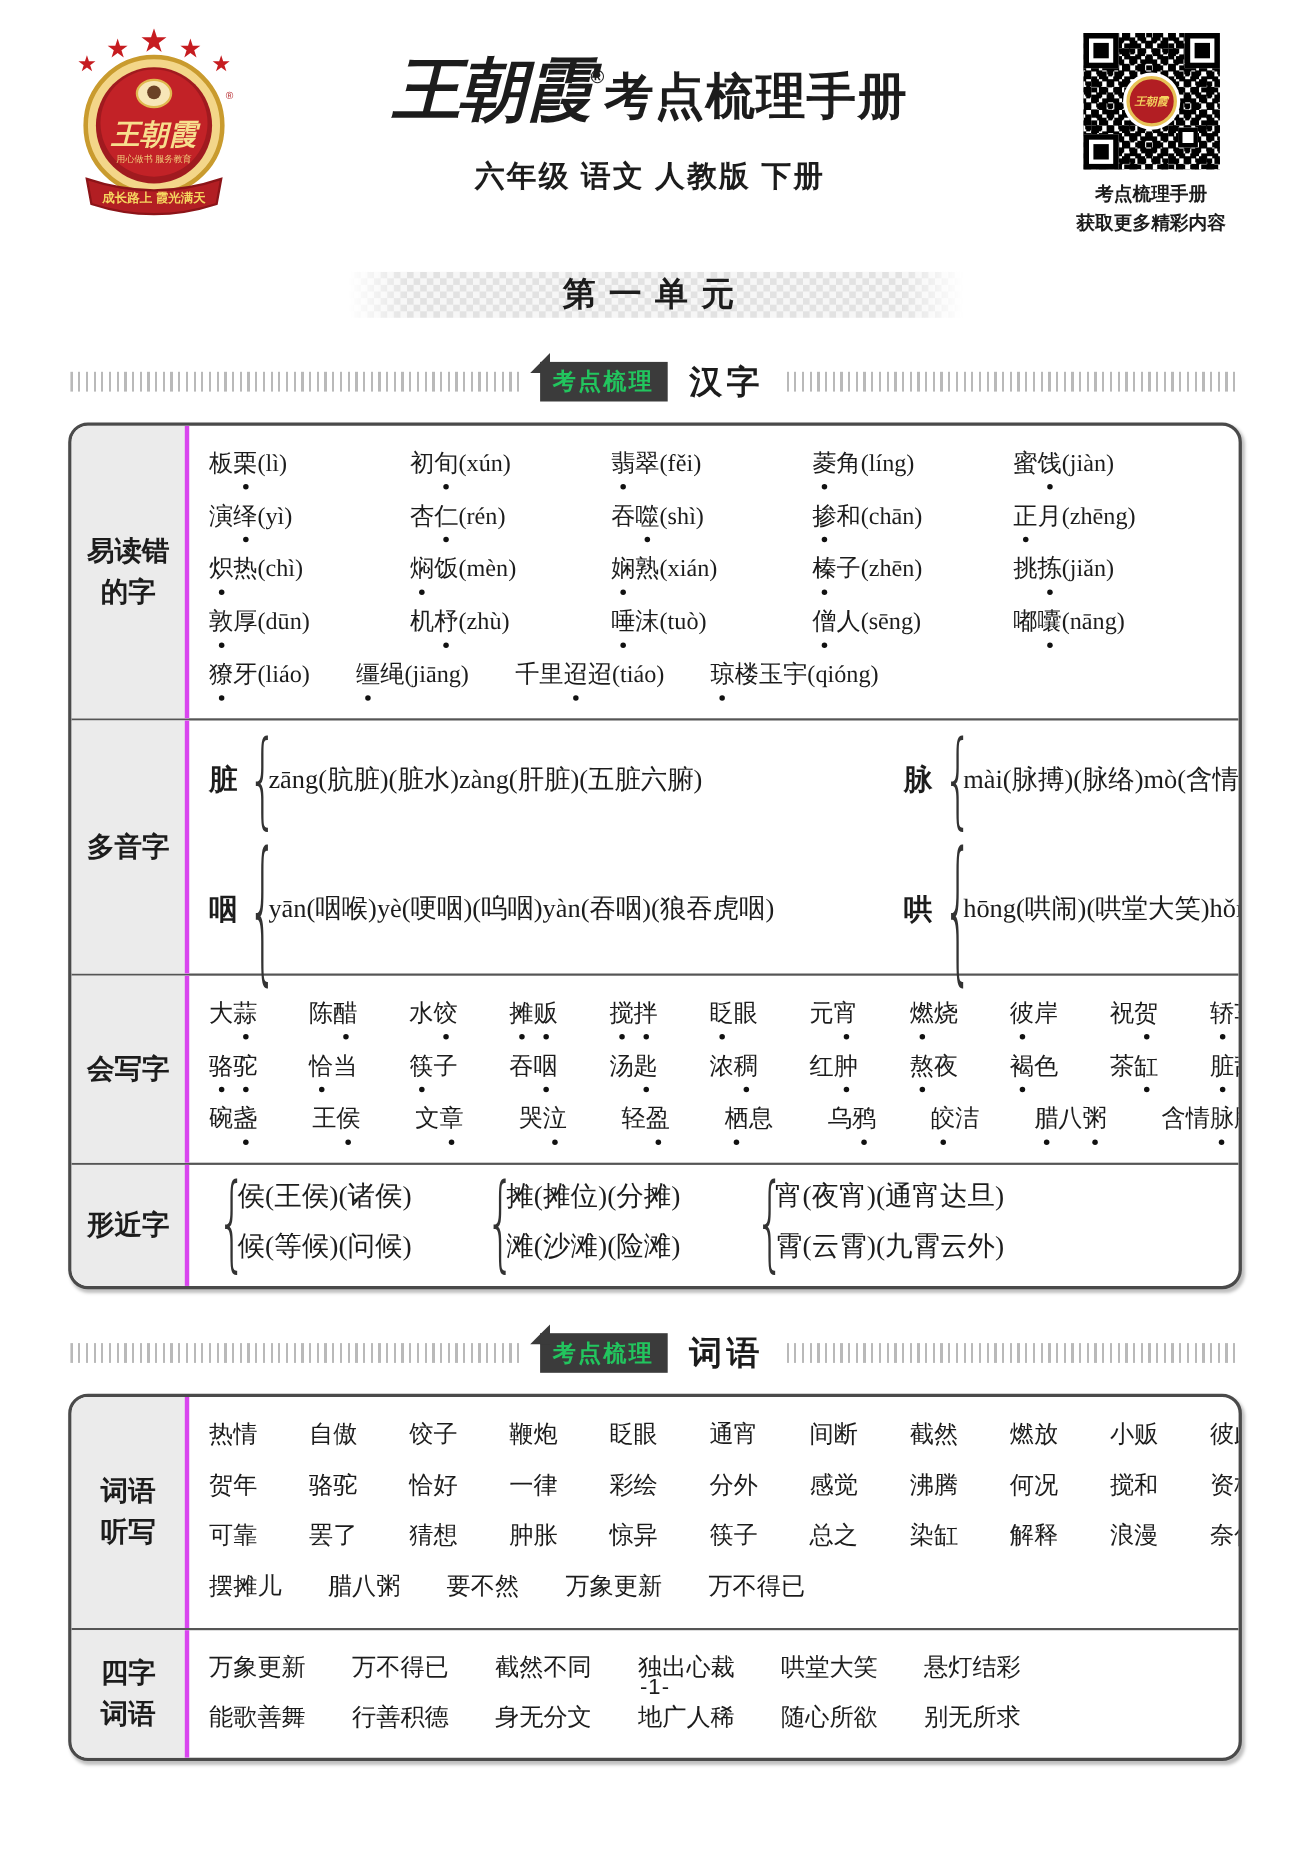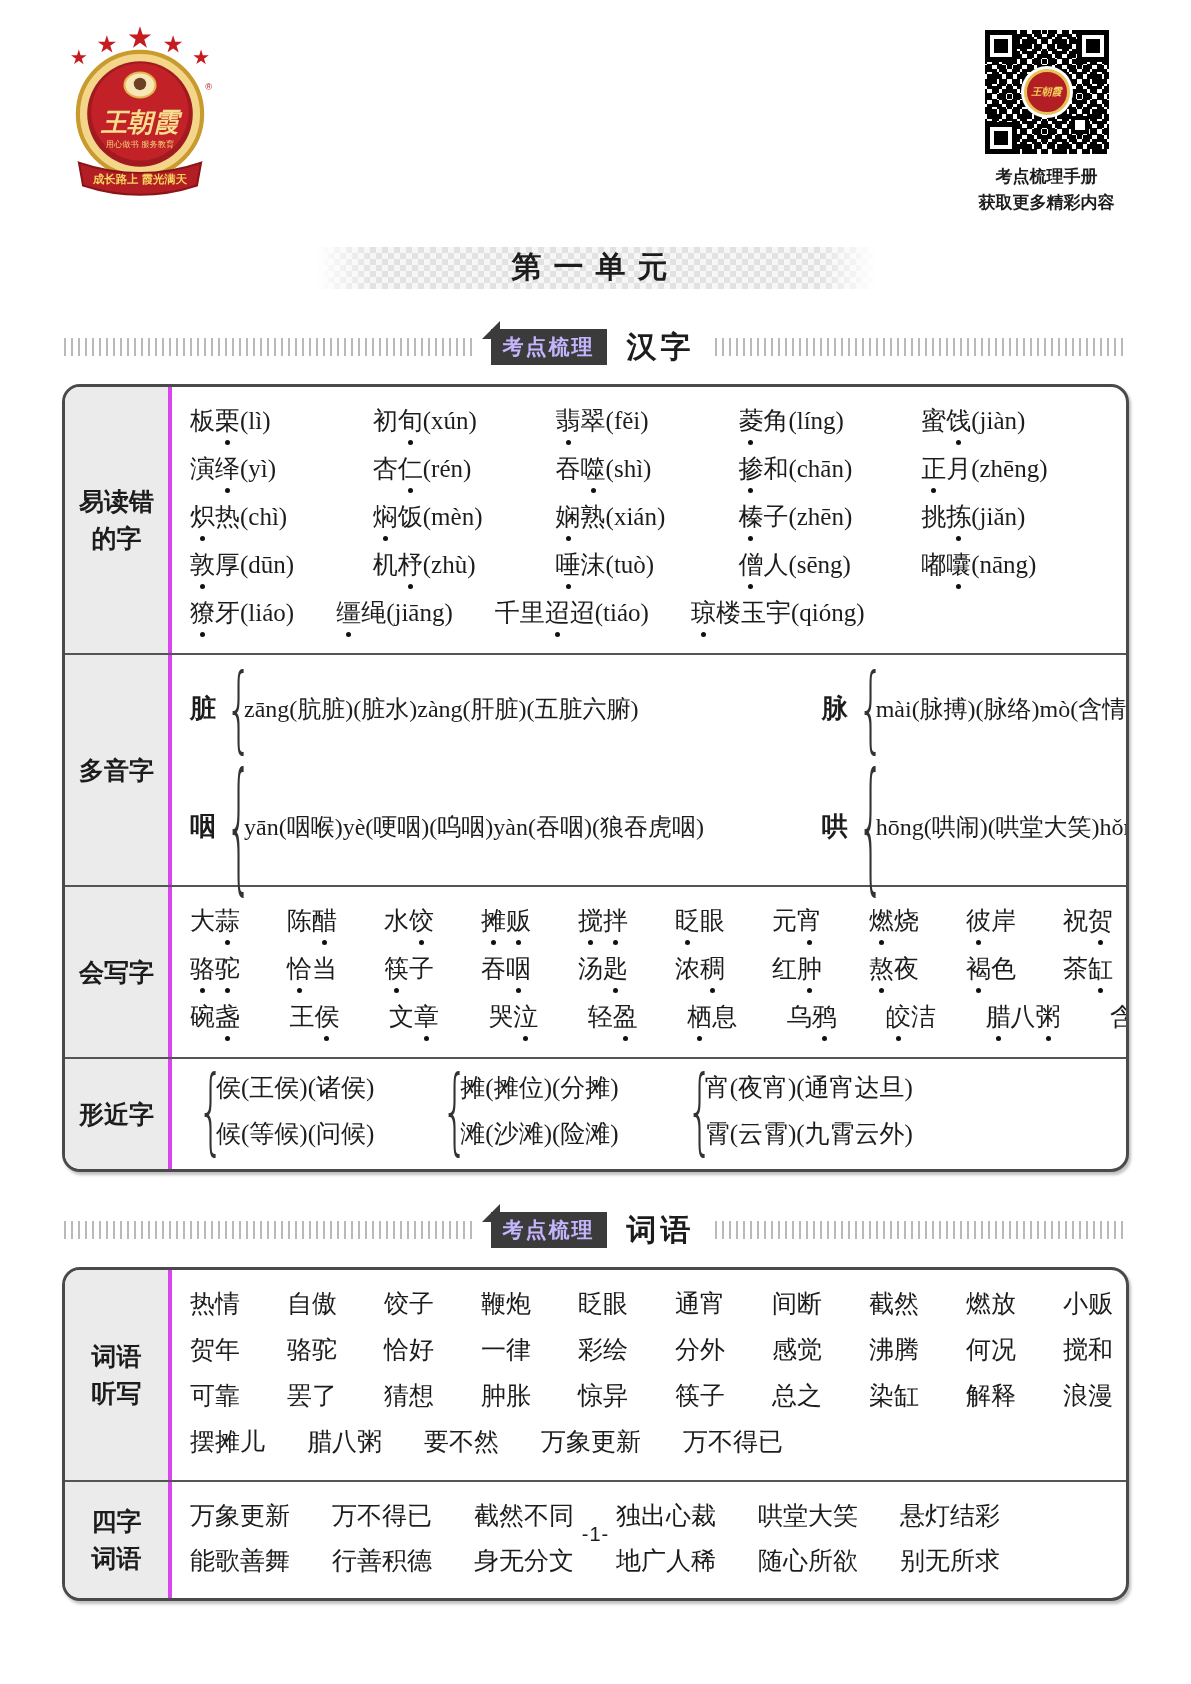--- a/index.html
+++ b/index.html
@@ -39,41 +39,41 @@
     width:560px;height:42px;margin:30px auto 0;display:flex;align-items:center;justify-content:center;
     background:repeating-conic-gradient(#e2e2e2 0% 25%, #f6f6f6 0% 50%) 0 0/12px 12px;
     -webkit-mask-image:linear-gradient(90deg,transparent,#000 10%,#000 90%,transparent);
     mask-image:linear-gradient(90deg,transparent,#000 10%,#000 90%,transparent);
   }
   .banner span{font-family:"Liberation Serif",serif;font-size:30px;font-weight:800;letter-spacing:12px;}
   
   .sec-hdr{display:flex;align-items:center;margin:38px 64px 0;}
   .rule{flex:1;height:18px;background:repeating-linear-gradient(90deg,#b9b9b9 0 2px,transparent 2px 7px);}
   .badge{
-    position:relative;background:#3b3b3b;color:#c4b5fd;font-size:21px;font-weight:700;
+    position:relative;background:#3b3b3b;color:#22c55e;font-size:21px;font-weight:700;
     padding:4px 12px;margin-left:14px;letter-spacing:2px;white-space:nowrap;
   }
   .badge::before{content:'';position:absolute;left:-9px;top:-8px;border:9px solid transparent;
     border-right-color:#3b3b3b;border-bottom-color:#3b3b3b;}
   .sec-title{font-size:30px;font-weight:900;margin:0 20px;letter-spacing:4px;white-space:nowrap;}
   
   .tbl{
     margin:16px 62px 0;border:3px solid #4a4a4a;border-radius:18px;overflow:hidden;
     box-shadow:2px 3px 3px rgba(0,0,0,.25);background:#fff;
   }
   .trow{display:flex;border-top:2px solid #555;}
   .trow:first-child{border-top:none;}
   .tlabel{
     flex:0 0 103px;background:#ebebeb;border-right:4px solid #d946ef;
     display:flex;flex-direction:column;justify-content:center;align-items:center;
     font-size:25px;font-weight:700;line-height:1.45;font-family:"Liberation Sans",sans-serif;
   }
   .tcell{flex:1;padding:18px 22px 8px 18px;font-family:"Liberation Serif",serif;}
   
-  .word-row{display:flex;line-height:31px;font-size:25px;margin-bottom:17px;}
+  .word-row{display:flex;line-height:31px;font-size:22px;margin-bottom:17px;}
   .word-row.just{justify-content:space-between;gap:47px;}
   .word-row.loose{gap:42px;}
   .word-row.cols5 .entry{width:20%;}
   .entry{display:inline-block;white-space:nowrap;}
   .dt{position:relative;display:inline-block;}
   .dt::after{content:'';position:absolute;left:50%;bottom:-9px;width:5px;height:5px;margin-left:-2.5px;border-radius:50%;background:#111;}
   
   #duoyin-grid{display:grid;grid-template-columns:53% 47%;row-gap:18px;padding-top:4px;}
   .dy-group{display:flex;align-items:center;}
   .dy-char{font-size:26px;font-weight:600;margin-right:2px;}
@@ -113,20 +113,26 @@
         <ellipse cx="75" cy="57" rx="15" ry="12" fill="#f7e6b8" stroke="#e0b84f" stroke-width="2"></ellipse>
         <circle cx="75" cy="56" r="6" fill="#6b4226"></circle>
         <text x="75" y="101" font-size="25" fill="#f7df8e" font-style="italic" font-weight="bold" text-anchor="middle">王朝霞</text>
         <text x="75" y="117" font-size="8" fill="#f0cf7a" text-anchor="middle">用心做书 服务教育</text>
         <text x="138" y="62" font-size="9" fill="#b21e23">®</text>
         <path d="M16 132 Q75 152 134 132 L130 154 Q75 172 20 154 Z" fill="#b21e23" stroke="#8c1418" stroke-width="2"></path>
         <text x="75" y="152" font-size="11" font-weight="bold" fill="#f5d55f" text-anchor="middle">成长路上 霞光满天</text>
       </svg>
     </div>
 
+    <div class="title-block">
+      <div class="title-line">
+        <span class="brand-script">王朝霞</span><sup class="reg">®</sup><span class="title-rest">考点梳理手册</span>
+      </div>
+      <div class="subtitle">六年级 语文 人教版 下册</div>
+    </div>
 
     <div class="qr-box">
       <div class="qr">
         <span class="fp tl"></span>
         <span class="fp tr"></span>
         <span class="fp bl"></span>
         <span class="fp-small"></span>
         <span class="qr-logo">王朝霞</span>
       </div>
       <div class="qr-cap">

